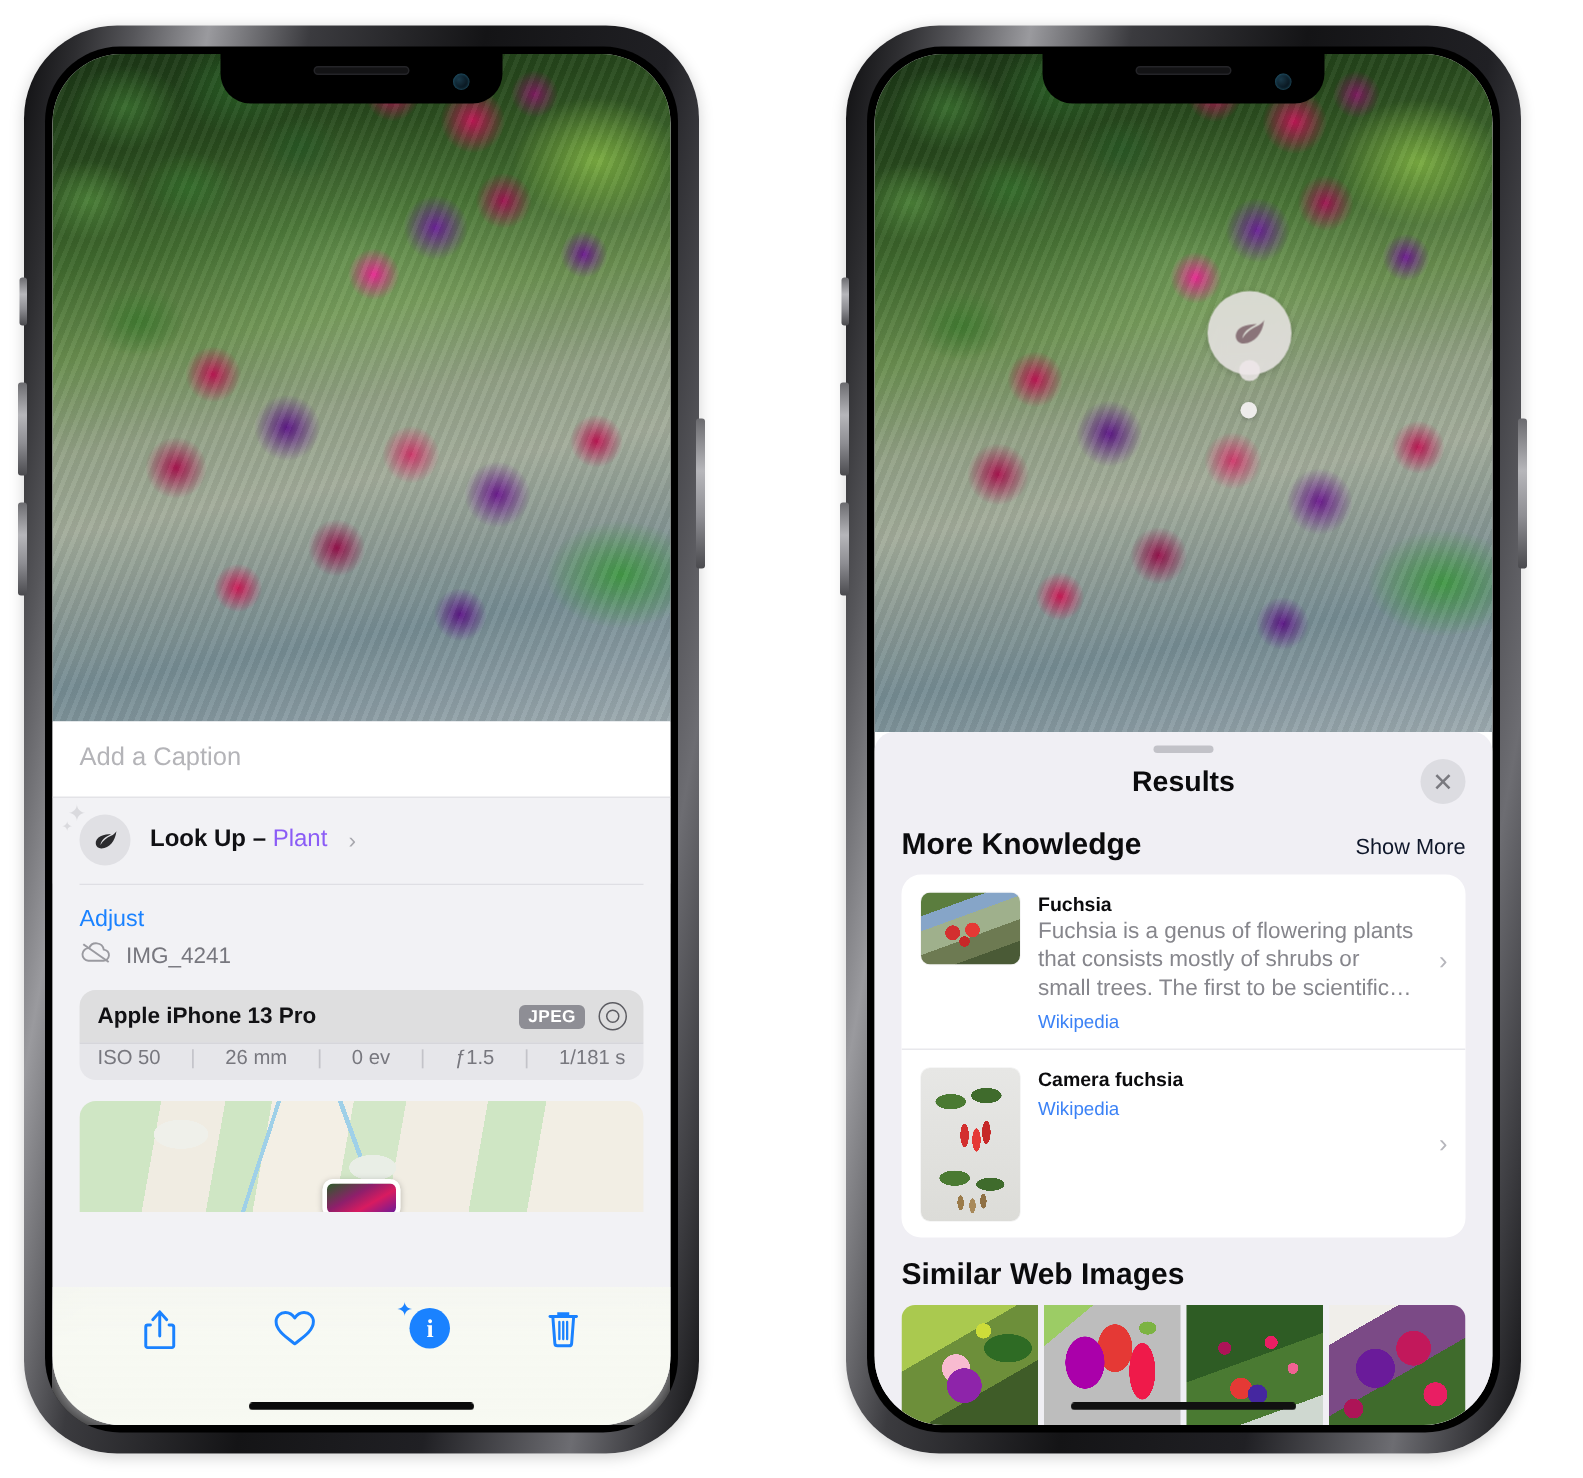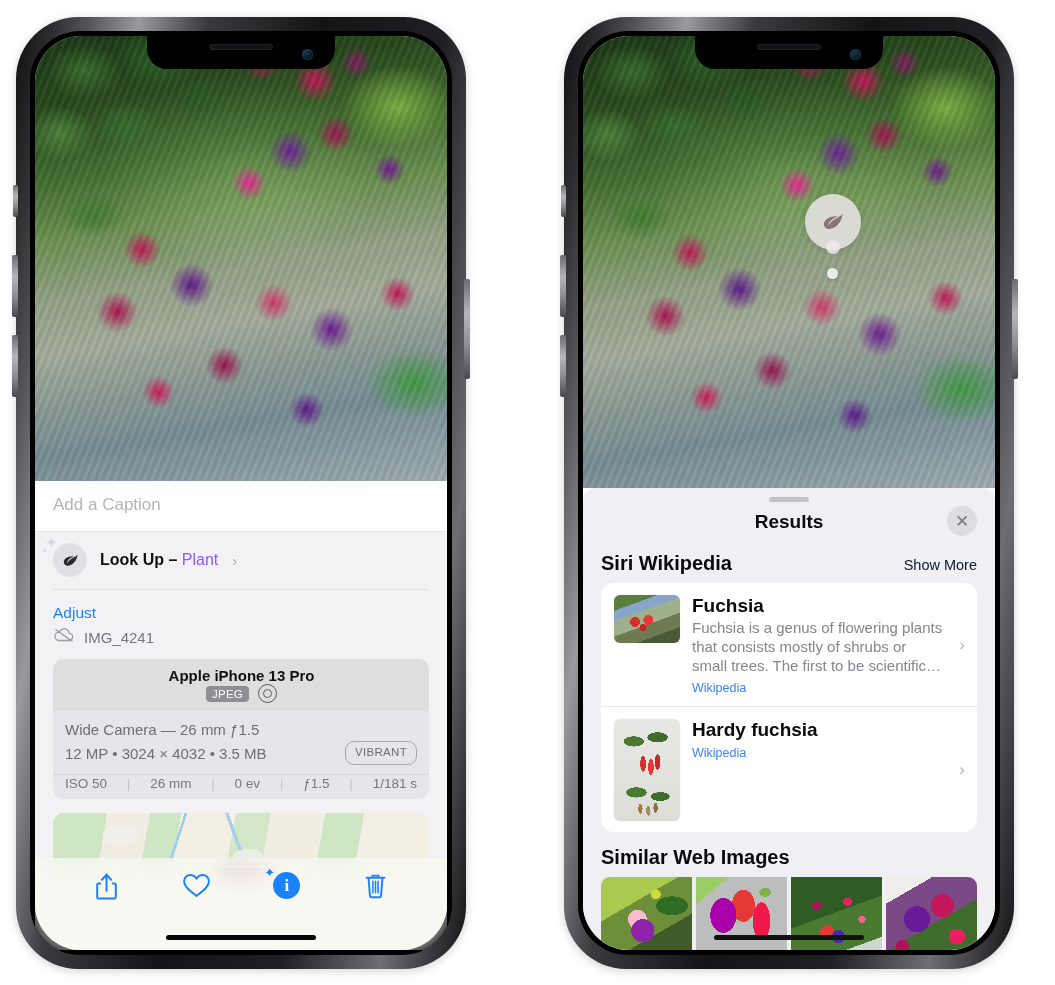--- a/index.html
+++ b/index.html
@@ -169,27 +169,26 @@
     margin: 0 18px;
     background: #e6e6ea;
     border-radius: 11px;
     overflow: hidden;
     font-size: 14.5px;
   }
   .exif-head {
     display: flex; align-items: center; justify-content: space-between;
     padding: 8px 11px 8px 12px;
     background: #dededf;
-    flex-direction: column;
   }
   .exif-device { font-size: 15px; font-weight: 600; color: #111114; }
   .exif-head-right { display: flex; align-items: center; gap: 9px; }
   .tag-jpeg {
     background: #8e8e95; color: #fff;
-    font-size: 11.5px; font-weight: 400;
+    font-size: 11.5px; font-weight: 700;
     padding: 2px 6px; border-radius: 4px; letter-spacing: .3px;
   }
   .aperture-icon {
     width: 19px; height: 19px; border-radius: 50%;
     border: 1.6px solid #5c5c62;
     position: relative;
   }
   .aperture-icon::after {
     content:""; position:absolute; inset:4px; border-radius:50%;
     border:1.6px solid #5c5c62;
@@ -338,21 +337,21 @@
       radial-gradient(ellipse 14px 7px at 30% 22%, #4a7a32 0 72%, rgba(0,0,0,0) 73%),
       radial-gradient(ellipse 14px 7px at 66% 18%, #3f6b2c 0 72%, rgba(0,0,0,0) 73%),
       radial-gradient(ellipse 14px 7px at 34% 72%, #4a7a32 0 72%, rgba(0,0,0,0) 73%),
       radial-gradient(ellipse 13px 6px at 70% 76%, #3f6b2c 0 72%, rgba(0,0,0,0) 73%),
       radial-gradient(ellipse 3px 7px at 40% 88%, #9b7b4a 0 70%, rgba(0,0,0,0) 71%),
       radial-gradient(ellipse 3px 7px at 52% 90%, #a8895a 0 70%, rgba(0,0,0,0) 71%),
       radial-gradient(ellipse 3px 7px at 63% 87%, #8f7044 0 70%, rgba(0,0,0,0) 71%),
       linear-gradient(180deg,#e7e7e5,#dcdcd8);
   }
   .kn-body { flex: 1 1 auto; min-width: 0; }
-  .kn-title { font-size: 19px; font-weight: 700; color: #0b0b0d; margin-bottom: 1px; }
+  .kn-title { font-size: 13px; font-weight: 700; color: #0b0b0d; margin-bottom: 1px; }
   .kn-desc { font-size: 15px; color: #86868c; line-height: 1.28; }
   .kn-src { font-size: 12.5px; color: #3b82f6; margin-top: 5px; }
   .kn-chev { flex: 0 0 auto; align-self: center; color: #b6b6bc; font-size: 17px; padding-left: 2px; }
 
   .web-strip {
     display: flex; gap: 4px; margin: 0 18px;
     border-radius: 9px; overflow: hidden;
   }
   .web-img { flex: 1 1 0; height: 96px; }
   .w1 {
@@ -443,27 +442,20 @@
             </span>
             <span class="file-name">IMG_4241</span>
           </div>
 
           <div class="exif-card">
             <div class="exif-head">
               <div class="exif-device">Apple iPhone 13 Pro</div>
               <div class="exif-head-right">
                 <span class="tag-jpeg">JPEG</span>
                 <span class="aperture-icon"></span>
-              </div>
-            </div>
-            <div class="exif-body">
-              <div class="exif-line">Wide Camera — 26 mm ƒ1.5</div>
-              <div class="exif-line exif-line2">
-                <span>12 MP • 3024 × 4032 • 3.5 MB</span>
-                <span class="tag-vibrant">VIBRANT</span>
               </div>
             </div>
             <div class="exif-foot">
               <span>ISO 50</span>
               <span class="sep">|</span>
               <span>26 mm</span>
               <span class="sep">|</span>
               <span>0 ev</span>
               <span class="sep">|</span>
               <span>ƒ1.5</span>
@@ -533,39 +525,39 @@
         <div class="vlu-dot"></div>
 
         <div class="results-sheet" style="top:452px;">
           <div class="grabber"></div>
           <div class="sheet-head">
             <div class="sheet-title">Results</div>
             <div class="close-btn">✕</div>
           </div>
 
           <div class="section-head">
-            <div class="section-title">Siri Wikipedia</div>
+            <div class="section-title">More Knowledge</div>
             <div class="show-more">Show More</div>
           </div>
 
           <div class="kn-card">
             <div class="kn-row">
               <div class="kn-thumb t1"></div>
               <div class="kn-body">
                 <div class="kn-title">Fuchsia</div>
                 <div class="kn-desc">Fuchsia is a genus of flowering plants that consists mostly of shrubs or small trees. The first to be scientific…</div>
                 <div class="kn-src">Wikipedia</div>
               </div>
               <div class="kn-chev">›</div>
             </div>
 
             <div class="kn-row">
               <div class="kn-thumb t2"></div>
               <div class="kn-body">
-                <div class="kn-title">Hardy fuchsia</div>
+                <div class="kn-title">Camera fuchsia</div>
                 <div class="kn-src">Wikipedia</div>
               </div>
               <div class="kn-chev">›</div>
             </div>
           </div>
 
           <div class="section-head" style="padding-top:14px;padding-bottom:8px;">
             <div class="section-title">Similar Web Images</div>
           </div>
 

